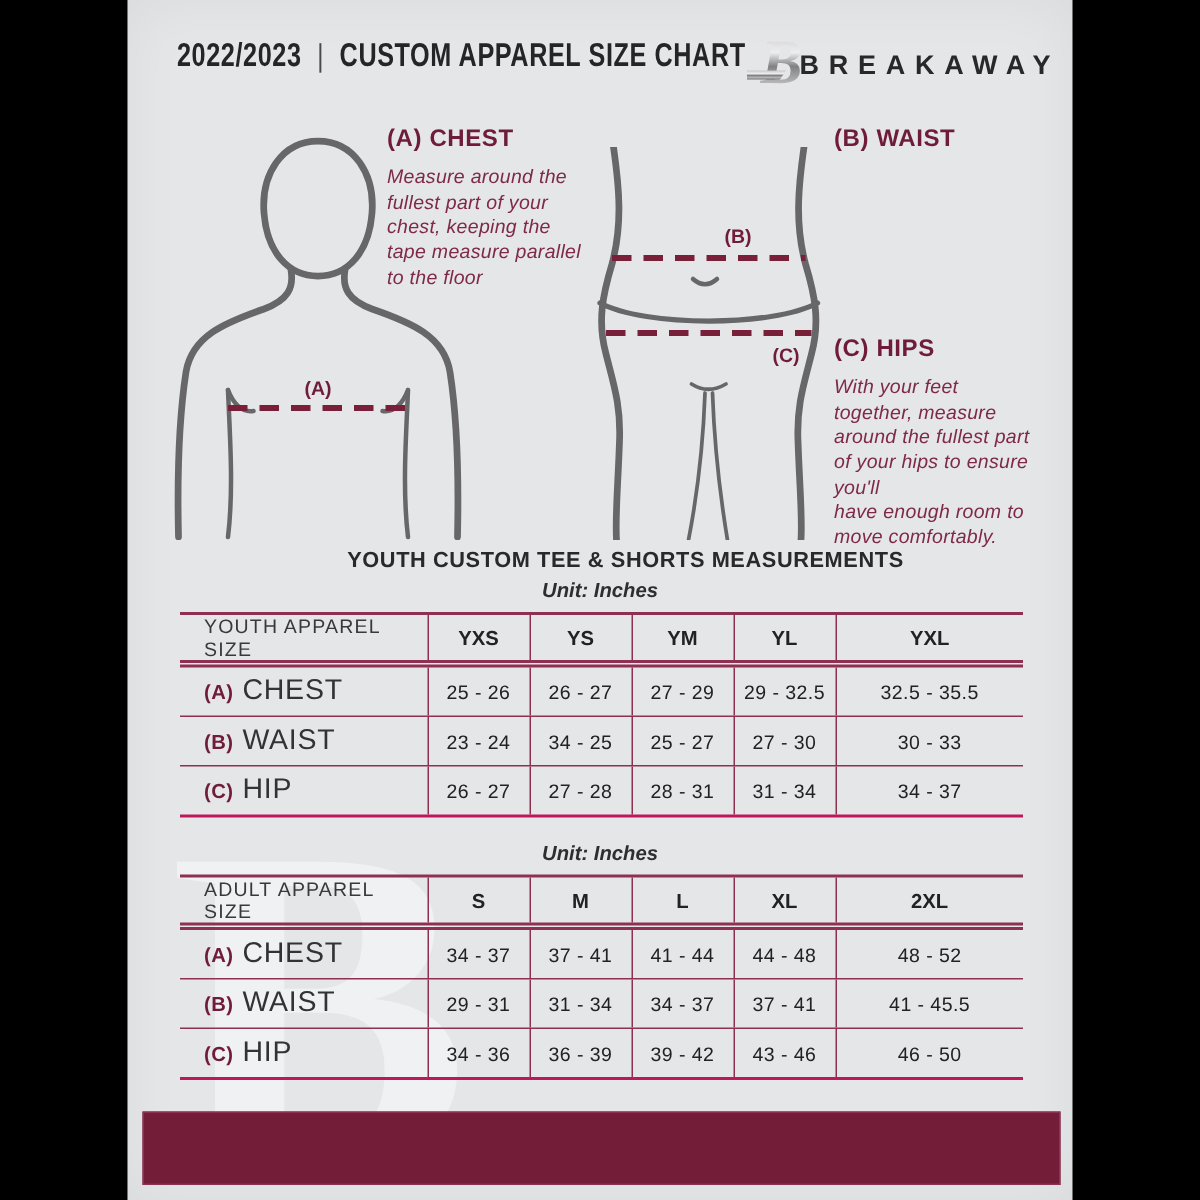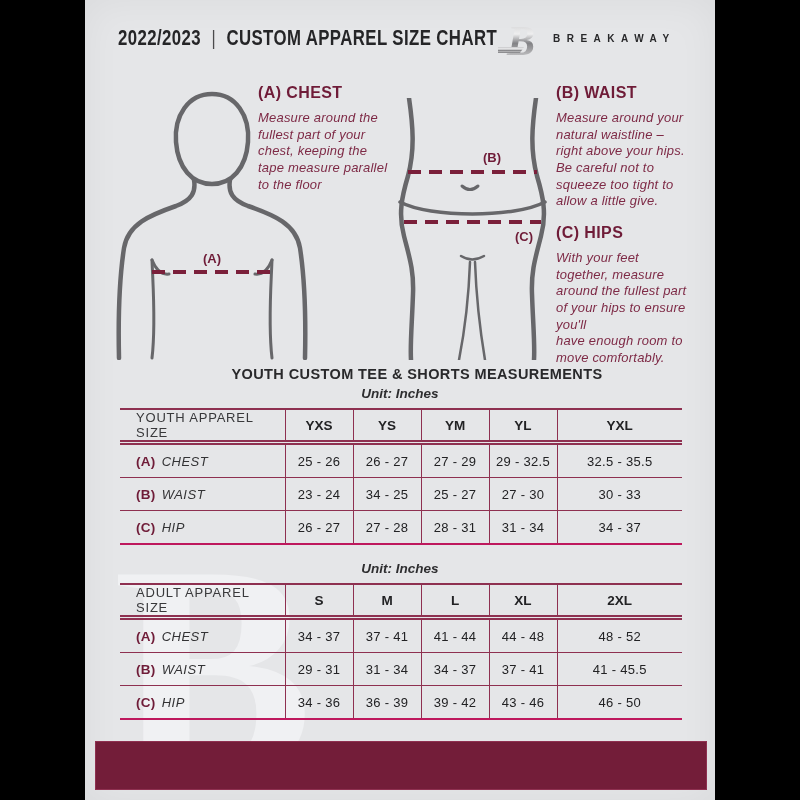--- a/index.html
+++ b/index.html
@@ -13,21 +13,21 @@
   }
   
   .header-line{
     position:absolute;left:33px;top:26px;display:flex;align-items:center;gap:13px;
     font-weight:bold;font-size:21px;color:#252527;transform:scale(0.8,1.05);
     transform-origin:left center;white-space:nowrap;letter-spacing:0.5px;
   }
   .header-sep{font-weight:normal;color:#4a4a4c;font-size:20px;}
   .logo{position:absolute;left:410px;top:15px;width:48px;height:48px;}
   .brand{
-    position:absolute;left:468px;top:33px;font-size:10px;font-weight:bold;
+    position:absolute;left:448px;top:33px;font-size:18px;font-weight:bold;
     letter-spacing:6.5px;color:#28282a;
   }
   
   .guide-block{position:absolute;z-index:2;}
   .guide-heading{font-size:16px;font-weight:bold;color:#6f1c38;letter-spacing:0.4px;margin:0 0 8px 0;}
   .guide-body{
     font-size:13px;font-style:italic;color:#7e2a46;line-height:1.28;
     white-space:pre-line;margin:0;letter-spacing:0.2px;
   }
   .chest-block{left:173px;top:84px;width:160px;}
@@ -63,21 +63,21 @@
     color:#39393b;letter-spacing:0.8px;
   }
   table.size-table tbody td{
     height:32px;border-bottom:1.6px solid #8e3050;text-align:center;
     font-size:13px;color:#222224;letter-spacing:0.3px;
   }
   table.size-table tbody tr:last-child td{border-bottom:2px solid #be185d;}
   table.size-table th+th,table.size-table td+td{border-left:1.6px solid #8e3050;}
   td.rowlabel{text-align:left !important;padding-left:16px !important;}
   .row-prefix{font-weight:bold;color:#6f1c38;margin-right:6px;font-size:13.5px;}
-  .row-label{color:#333335;font-size:13px;letter-spacing:0.5px;font-style:italic;}
+  .row-label{color:#333335;font-size:19px;letter-spacing:0.5px;}
   
   .footer-bar{
     position:absolute;left:10px;top:741px;width:612px;height:49px;
     background:#731d39;border:1px solid #8e3050;box-sizing:border-box;z-index:3;
   }
   .watermark{
     position:absolute;left:28px;top:528px;z-index:1;
     font-family:"Liberation Serif",serif;font-weight:bold;font-size:300px;
     line-height:0.95;color:#f0f1f3;user-select:none;
   }
@@ -144,26 +144,20 @@
   <div class="guide-block chest-block">
     <p class="guide-heading">(A) CHEST</p>
     <p class="guide-body">Measure around the
 fullest part of your
 chest, keeping the
 tape measure parallel
 to the floor</p>
   </div>
   <div class="guide-block waist-block">
     <p class="guide-heading">(B) WAIST</p>
-    <p class="guide-body">Measure around your
-natural waistline –
-right above your hips.
-Be careful not to
-squeeze too tight to
-allow a little give.</p>
   </div>
   <div class="guide-block hips-block">
     <p class="guide-heading">(C) HIPS</p>
     <p class="guide-body">With your feet
 together, measure
 around the fullest part
 of your hips to ensure
 you'll
 have enough room to
 move comfortably.</p>

